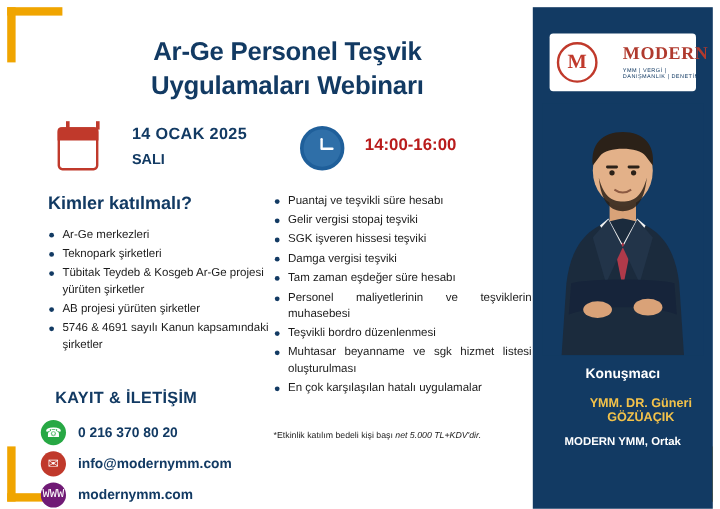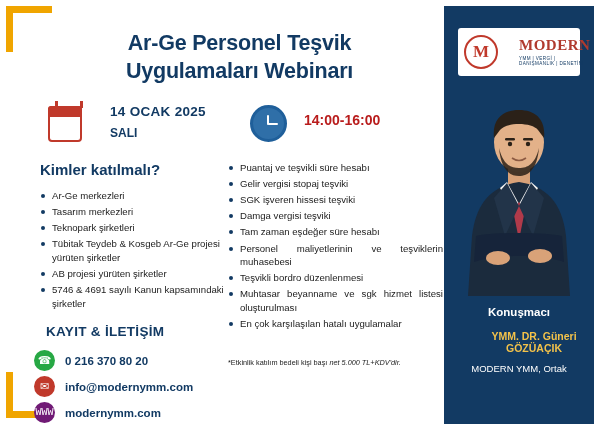--- a/index.html
+++ b/index.html
@@ -81,21 +81,21 @@
   }
   .speaker-block {
     position: absolute;
     left: 0; top: 300px;
     width: 150px;
     text-align: center;
     color: #ffffff;
   }
   .speaker-label { font-size: 11.5px; font-weight: bold; margin-bottom: 12px; }
   .speaker-name { font-size: 10.5px; font-weight: bold; color: #f3c24a; margin-bottom: 9px; margin-left: 30px; }
-  .speaker-role { font-size: 9.5px; font-weight: normal; }
+  .speaker-role { font-size: 9.5px; font-weight: bold; }
 
   
   .title {
     position: absolute;
     left: 36px; top: 24px;
     width: 395px;
     text-align: center;
     color: #123a63;
     font-size: 21.5px;
     font-weight: bold;
@@ -220,21 +220,20 @@
       <span class="hand-h"></span>
         <span class="hand-m"></span>
     </div>
     <div class="time-text">14:00-16:00</div>
   </div>
 
   <div class="col col-left">
     <div class="col-head">Kimler katılmalı?</div>
     <ul class="bullets">
       <li>Ar-Ge merkezleri</li>
-      <li>Tasarım merkezleri</li>
       <li>Teknopark şirketleri</li>
       <li>Tübitak Teydeb &amp; Kosgeb Ar-Ge projesi yürüten şirketler</li>
       <li>AB projesi yürüten şirketler</li>
       <li>5746 &amp; 4691 sayılı Kanun kapsamındaki şirketler</li>
     </ul>
   </div>
 
   <div class="col col-right">
     <ul class="bullets">
       <li>Puantaj ve teşvikli süre hesabı</li>

